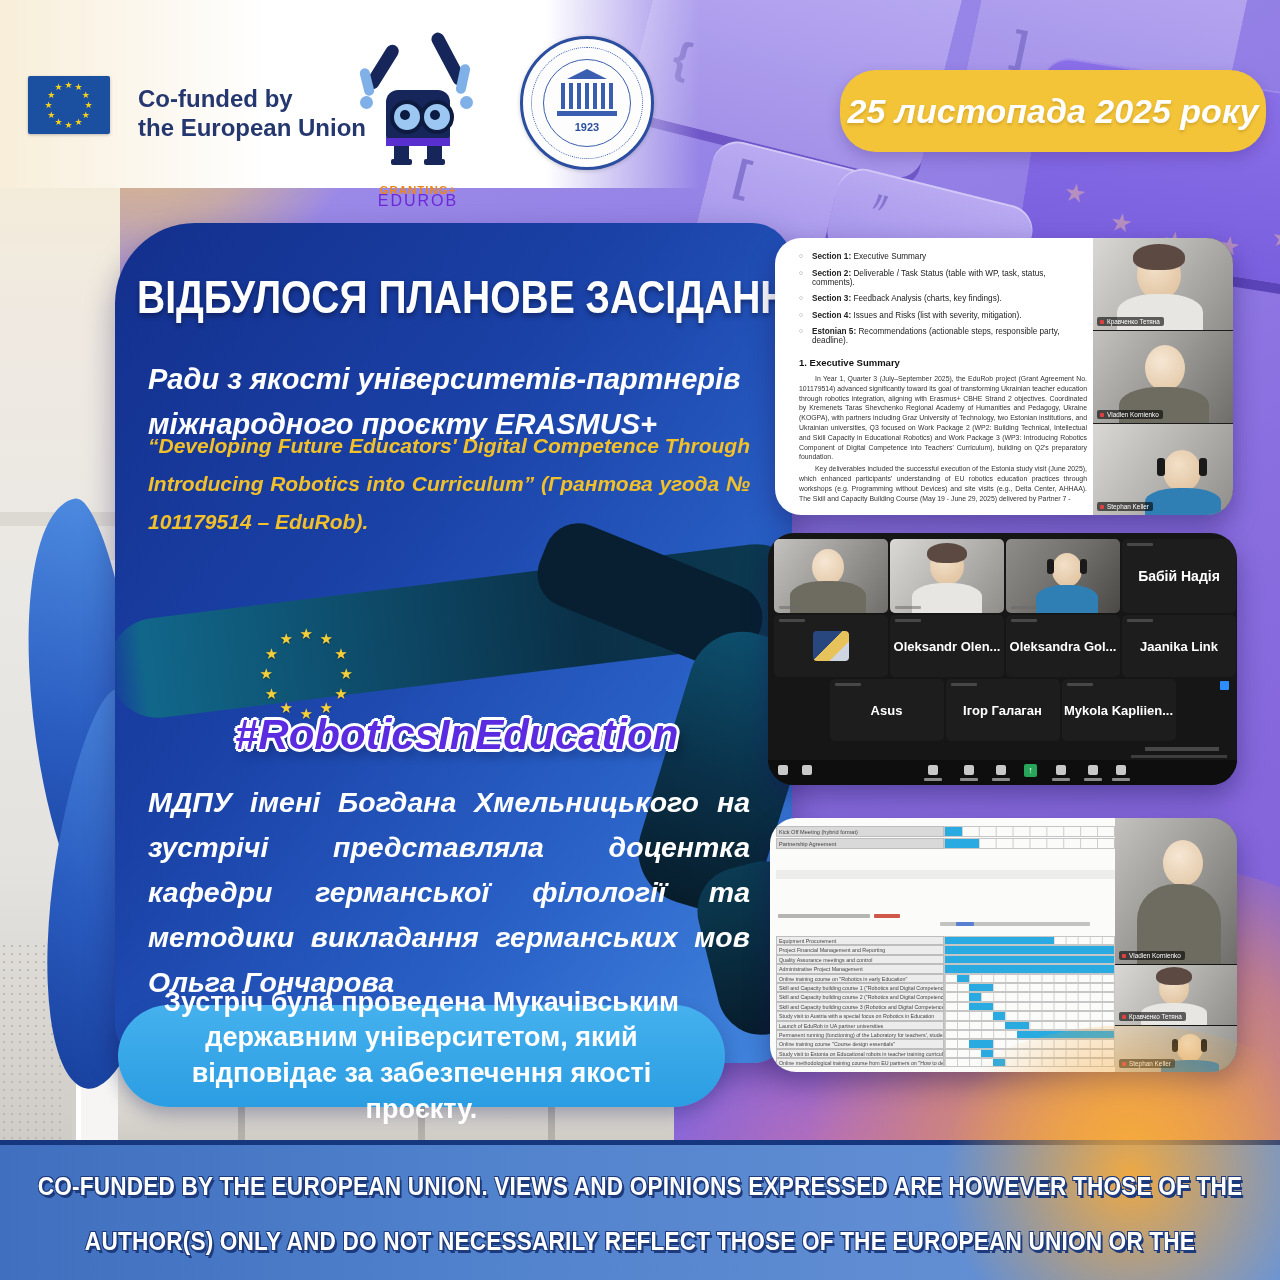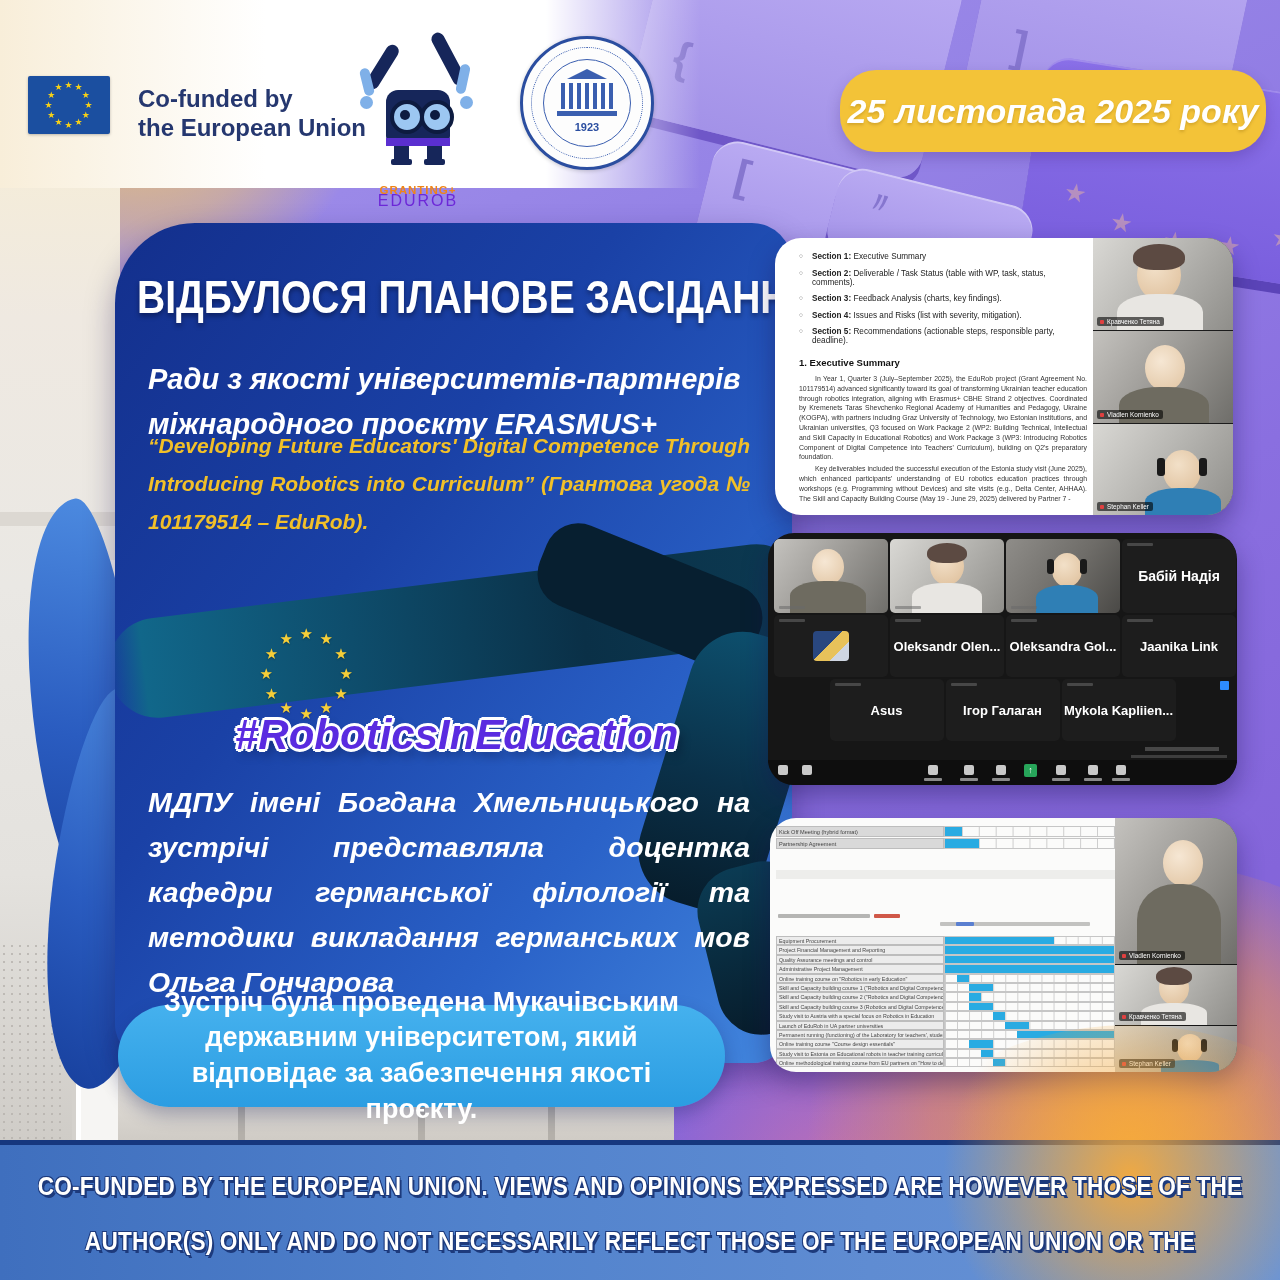--- a/index.html
+++ b/index.html
@@ -314,21 +314,21 @@
     <div>Зустріч була проведена Мукачівським державним університетом, який відповідає за забезпечення якості проєкту.</div>
   </div>
 
   <div class="card card1">
     <div class="docarea">
       <ul>
         <li><b>Section 1:</b><span> Executive Summary</span></li>
         <li><b>Section 2:</b><span> Deliverable / Task Status (table with WP, task, status, comments).</span></li>
         <li><b>Section 3:</b><span> Feedback Analysis (charts, key findings).</span></li>
         <li><b>Section 4:</b><span> Issues and Risks (list with severity, mitigation).</span></li>
-        <li><b>Section 5:</b><span> Recommendations (actionable steps, responsible party, deadline).</span></li>
+        <li><b>Estonian 5:</b><span> Recommendations (actionable steps, responsible party, deadline).</span></li>
       </ul>
       <div class="doc-h">1. Executive Summary</div>
       <p class="doc-p">In Year 1, Quarter 3 (July–September 2025), the EduRob project (Grant Agreement No. 101179514) advanced significantly toward its goal of transforming Ukrainian teacher education through robotics integration, aligning with Erasmus+ CBHE Strand 2 objectives. Coordinated by Kremenets Taras Shevchenko Regional Academy of Humanities and Pedagogy, Ukraine (KOGPA), with partners including Graz University of Technology, two Estonian institutions, and Ukrainian universities, Q3 focused on Work Package 2 (WP2: Building Technical, Intellectual and Skill Capacity in Educational Robotics) and Work Package 3 (WP3: Introducing Robotics Component of Digital Competence into Teachers' Curriculum), building on Q2's preparatory foundation.</p>
       <p class="doc-p">Key deliverables included the successful execution of the Estonia study visit (June 2025), which enhanced participants' understanding of EU robotics education practices through workshops (e.g. Programming without Devices) and site visits (e.g., Delta Center, AHHAA). The Skill and Capacity Building Course (May 19 - June 29, 2025) delivered by Partner 7 -</p>
     </div>
     <div class="vstrip">
       <div class="vtile" style="height:92px;">
         <div class="scene"></div>
         <div class="head" style="left:44px;top:12px;width:44px;height:50px;"></div>
         <div class="hair" style="left:40px;top:6px;width:52px;height:26px;"></div>

